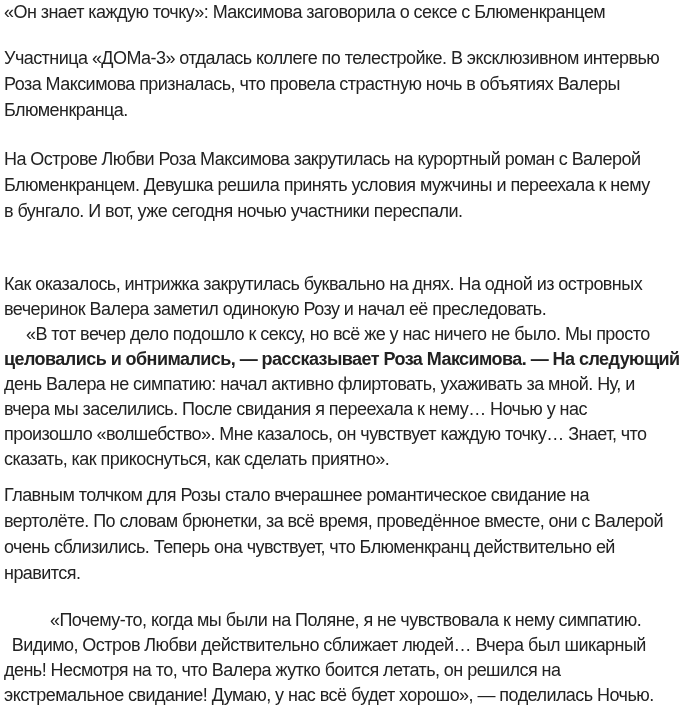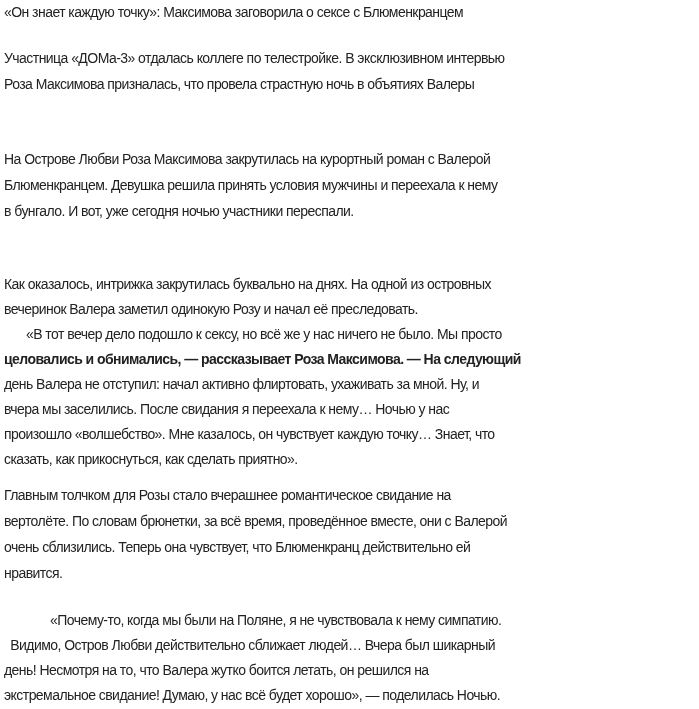--- a/index.html
+++ b/index.html
@@ -4,52 +4,53 @@
 <style>
   html, body { margin: 0; padding: 0; background: #ffffff; }
   body {
     width: 699px; height: 709px; overflow: hidden; position: relative;
     font-family: "Liberation Sans", sans-serif;
     color: #222222;
   }
   .article { position: absolute; left: 4px; top: 0; width: 695px; }
   .line {
     display: block; white-space: nowrap;
-    font-size: 14px; letter-spacing: -0.55px;
+    font-size: 18px; letter-spacing: -0.55px;
     height: 26px; line-height: 26px;
     transform-origin: left center;
   }
   .title .line { height: 24px; line-height: 24px; }
   .p { position: absolute; left: 0; }
 </style>
 </head>
 <body>
 
 <div class="article">
   <div class="p title" style="top:0px;">
     <span class="line">«Он знает каждую точку»: Максимова заговорила о сексе с Блюменкранцем</span>
   </div>
 
   <div class="p" style="top:45px;">
     <span class="line">Участница «ДОМа-3» отдалась коллеге по телестройке. В эксклюзивном интервью</span>
     <span class="line">Роза Максимова призналась, что провела страстную ночь в объятиях Валеры</span>
+    <span class="line">Блюменкранца.</span>
   </div>
 
   <div class="p" style="top:146px;">
     <span class="line">На Острове Любви Роза Максимова закрутилась на курортный роман с Валерой</span>
     <span class="line">Блюменкранцем. Девушка решила принять условия мужчины и переехала к нему</span>
     <span class="line">в бунгало. И вот, уже сегодня ночью участники переспали.</span>
   </div>
 
   <div class="p" style="top:272px;">
     <span class="line" style="height:25px;line-height:25px;">Как оказалось, интрижка закрутилась буквально на днях. На одной из островных</span>
     <span class="line" style="height:25px;line-height:25px;">вечеринок Валера заметил одинокую Розу и начал её преследовать.</span>
     <span class="line" style="height:25px;line-height:25px;margin-left:22px;">«В тот вечер дело подошло к сексу, но всё же у нас ничего не было. Мы просто</span>
     <span class="line" style="height:25px;line-height:25px;font-weight:bold;">целовались и обнимались, — рассказывает Роза Максимова. — На следующий</span>
-    <span class="line" style="height:25px;line-height:25px;">день Валера не отступил: начал активно флиртовать, ухаживать за мной. Ну, и</span>
+    <span class="line" style="height:25px;line-height:25px;">день Валера не симпатию: начал активно флиртовать, ухаживать за мной. Ну, и</span>
     <span class="line" style="height:25px;line-height:25px;">вчера мы заселились. После свидания я переехала к нему… Ночью у нас</span>
     <span class="line" style="height:25px;line-height:25px;">произошло «волшебство». Мне казалось, он чувствует каждую точку… Знает, что</span>
     <span class="line" style="height:25px;line-height:25px;">сказать, как прикоснуться, как сделать приятно».</span>
   </div>
 
   <div class="p" style="top:482px;">
     <span class="line">Главным толчком для Розы стало вчерашнее романтическое свидание на</span>
     <span class="line">вертолёте. По словам брюнетки, за всё время, проведённое вместе, они с Валерой</span>
     <span class="line">очень сблизились. Теперь она чувствует, что Блюменкранц действительно ей</span>
     <span class="line">нравится.</span>

